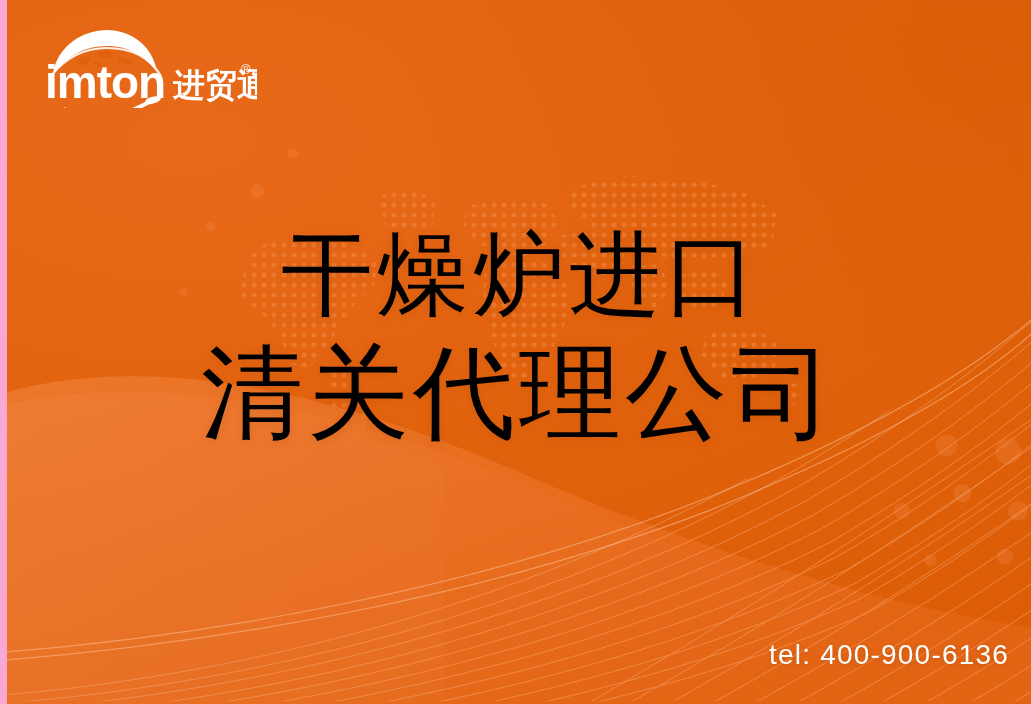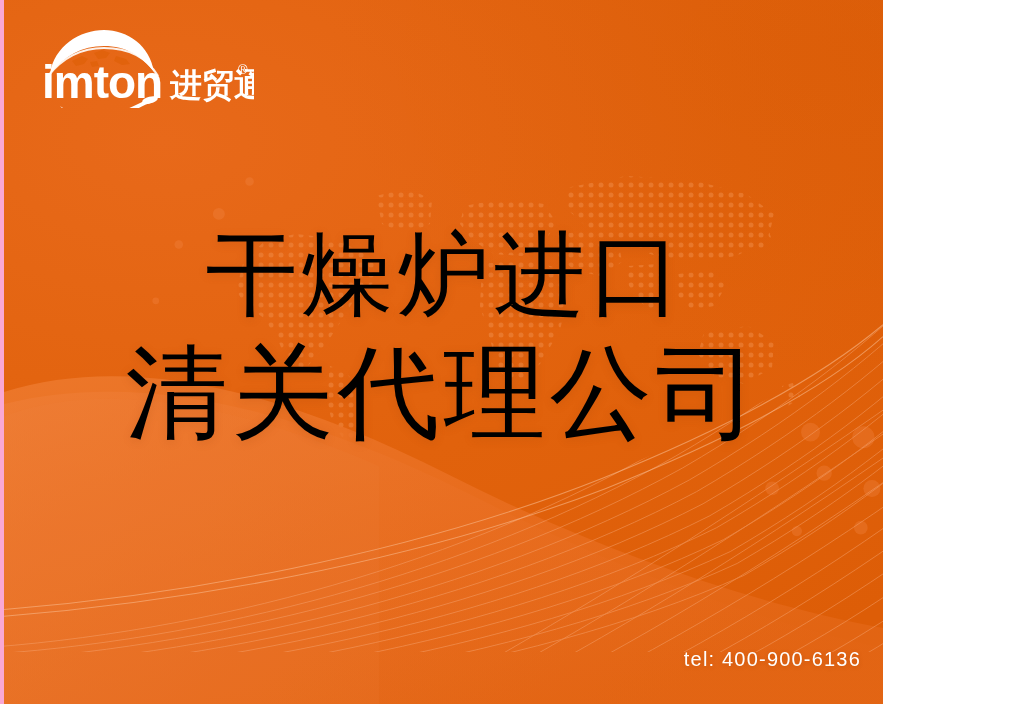--- a/index.html
+++ b/index.html
@@ -6,26 +6,26 @@
     margin: 0;
     padding: 0;
     background: #ffffff;
   }
   body {
     font-family: "Liberation Sans", sans-serif;
   }
 
   #banner {
     position: relative;
-    width: 883px;
+    width: 1031px;
     height: 704px;
     overflow: hidden;
     background: #e1620c;
     box-sizing: border-box;
-    border-left: 4px solid #f9a8d4;
+    border-left: 7px solid #f9a8d4;
   }
 
   
   .bg-base {
     position: absolute;
     inset: 0;
     background:
       radial-gradient(120% 90% at 18% 20%, #e8691a 0%, #e1620c 55%, #dd5d07 100%);
   }
 
@@ -104,21 +104,21 @@
     letter-spacing: 4px;
     margin-top: 22px;
   }
 
   
   .phone {
     position: absolute;
     right: 22px;
     bottom: 33px;
     color: #ffffff;
-    font-size: 20px;
+    font-size: 28px;
     letter-spacing: 1.2px;
     font-weight: 400;
     white-space: nowrap;
     text-shadow: 0 1px 4px rgba(140,55,0,0.25);
   }
 </style>
 </head>
 <body>
 
 <div id="banner">

